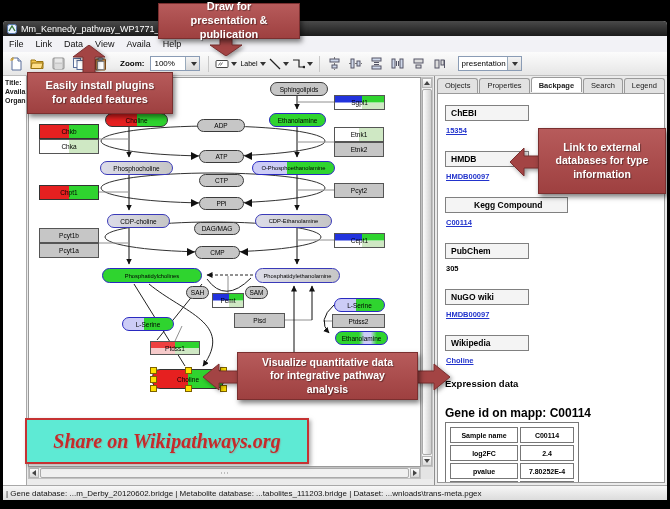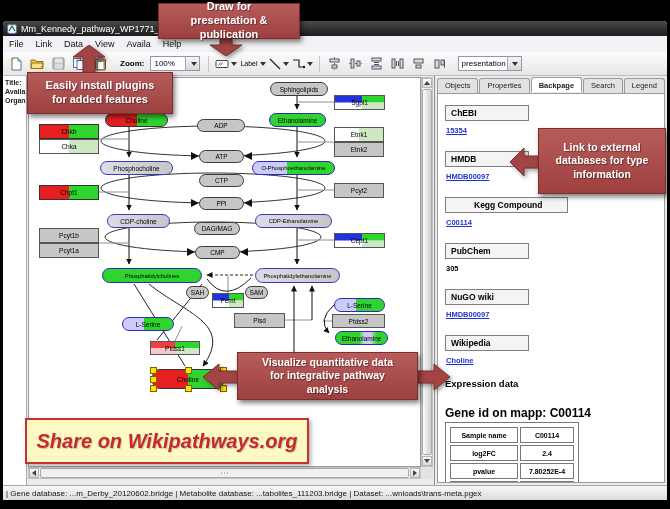--- a/index.html
+++ b/index.html
@@ -102,23 +102,23 @@
                background-size:100% 50%,100% 50%;background-position:top,bottom;background-repeat:no-repeat;border-color:#555;}
   .handle{position:absolute;width:5px;height:5px;background:#ffe000;border:1px solid #7d6200;z-index:3;}
   
   .callout{position:absolute;z-index:50;background:linear-gradient(#b75b5b,#9e4040);
            border:1px solid #7a2f2f;color:#fff;font-weight:bold;text-align:center;
            display:flex;align-items:center;justify-content:center;
            box-shadow:2px 3px 5px rgba(0,0,0,.5);text-shadow:1px 1px 1px rgba(0,0,0,.4);
            box-sizing:border-box;padding:2px 16px;line-height:1.25;}
   .co-arrow{position:absolute;z-index:49;filter:drop-shadow(2px 2px 2px rgba(0,0,0,.4));}
   #share-banner{position:absolute;left:25px;top:418px;width:280px;height:42px;z-index:50;
-           background:#fef9c3;border:2px solid #c53232;box-shadow:2px 2px 4px rgba(120,120,120,.6);
+           background:#5eead4;border:2px solid #c53232;box-shadow:2px 2px 4px rgba(120,120,120,.6);
            display:flex;align-items:center;justify-content:center;
-           font-family:Liberation Sans, sans-serif;font-style:italic;font-weight:bold;
+           font-family:Liberation Serif, serif;font-style:italic;font-weight:bold;
            font-size:20px;color:#c52a2a;text-shadow:1px 1px 1px rgba(150,150,150,.5);}
   
   .isvg{display:block;}
 </style>
 </head>
 <body>
 
 <div id="window">
 
   <div id="titlebar">

